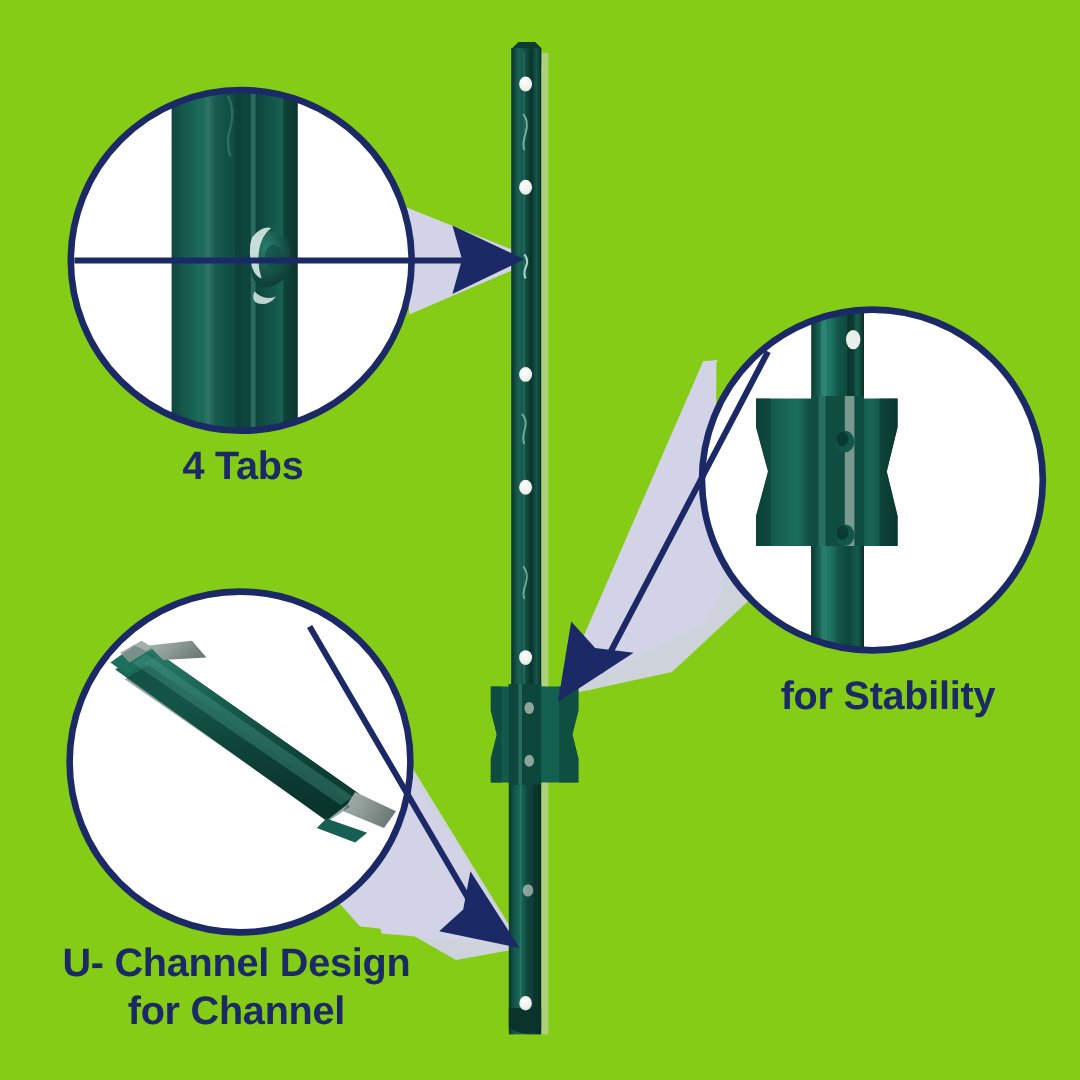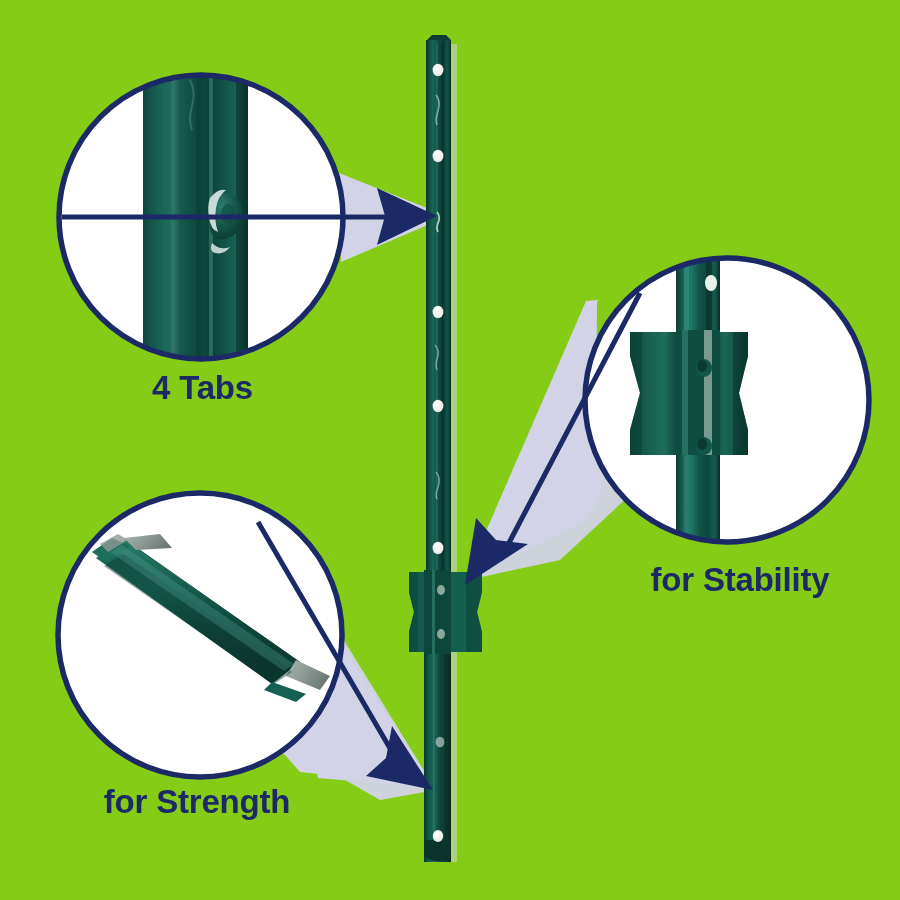--- a/index.html
+++ b/index.html
@@ -330,16 +330,17 @@
 
   <div class="callout-label" id="label-tabs">
     <span>4 Tabs</span>
   </div>
 
   <div class="callout-label" id="label-anchor">
     <span class="l2">for Stability</span>
   </div>
 
   <div class="callout-label" id="label-uchannel">
-    <span class="l2">for Strength</span>
+    <span>U- Channel Design</span>
+    <span class="l2">for Channel</span>
   </div>
 
 </div>
 
 </body></html>

